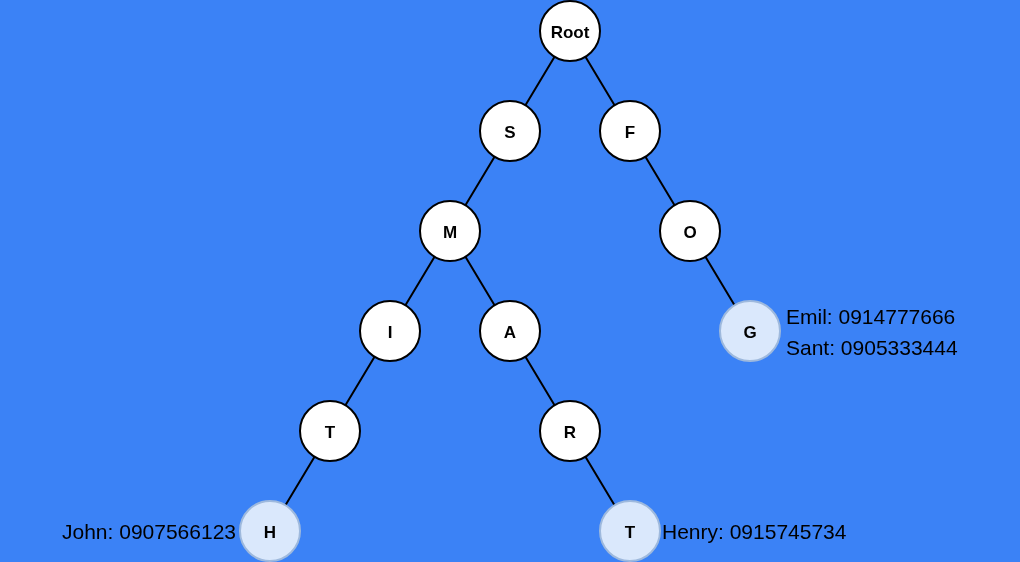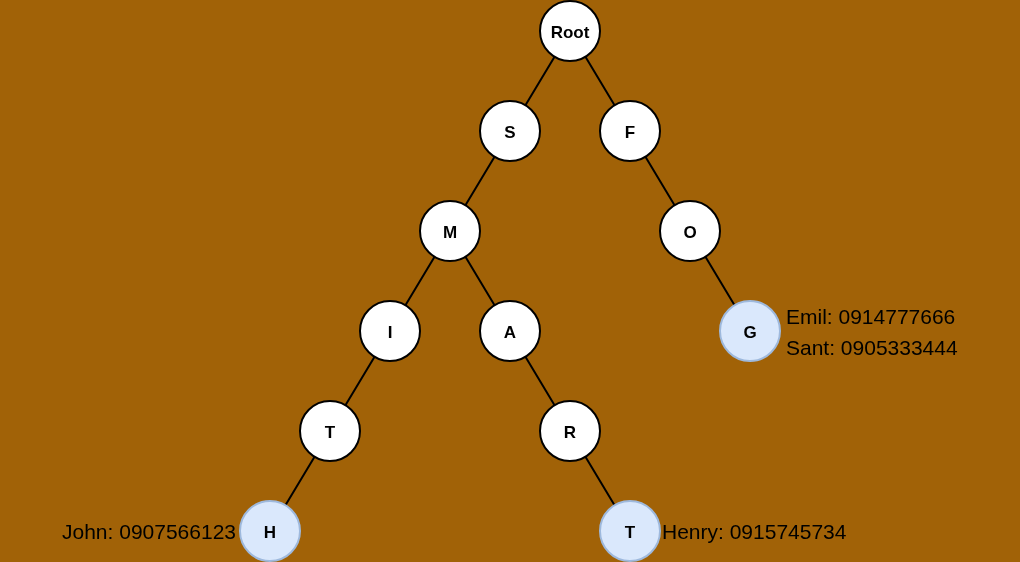--- a/index.html
+++ b/index.html
@@ -12,21 +12,21 @@
     width: 1020px;
     height: 562px;
     font-family: "Liberation Sans", sans-serif;
     overflow: hidden;
     position: relative;
   }
   #diagram-root {
     position: relative;
     width: 1020px;
     height: 562px;
-    background: #a16207;
+    background: #3b82f6;
   }
   svg#tree-svg {
     position: absolute;
     top: 0;
     left: 0;
     width: 1020px;
     height: 562px;
     display: block;
   }
   .edge-line {

